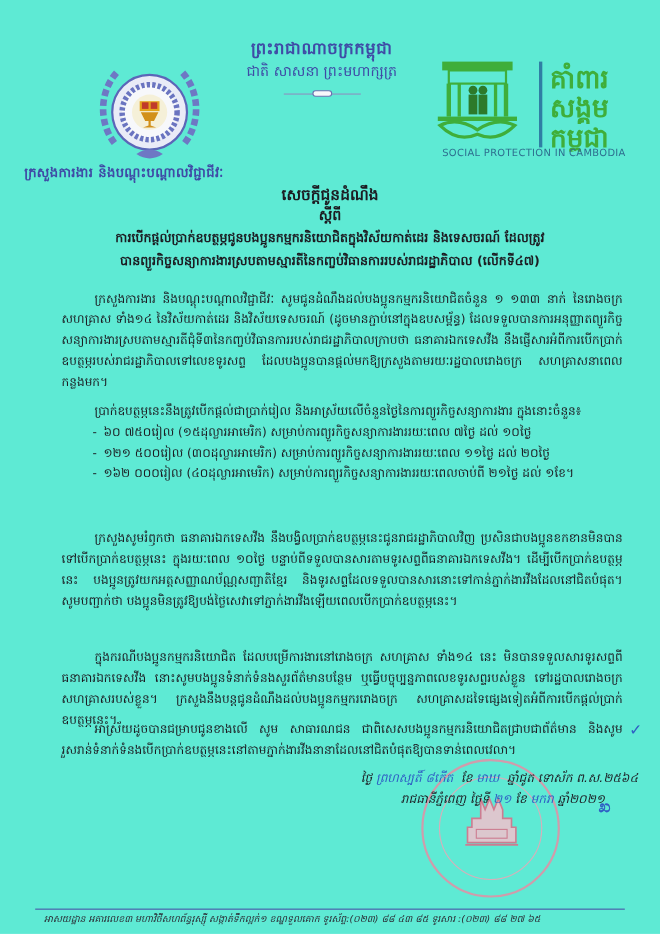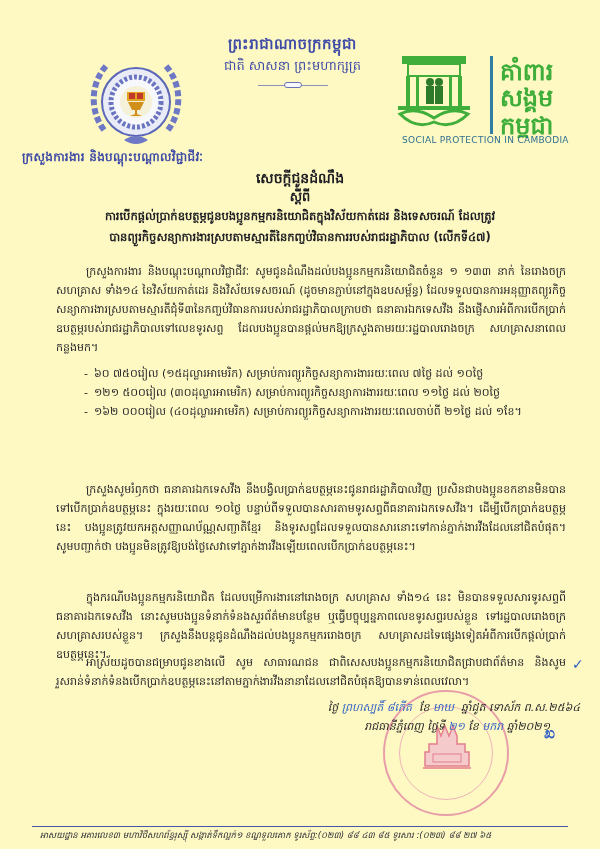--- a/index.html
+++ b/index.html
@@ -1,18 +1,18 @@
 <!DOCTYPE html>
 <html><head>
   <meta charset="utf-8">
   <style>
     * { box-sizing: border-box; margin: 0; padding: 0; }
     html, body { width: 600px; height: 849px; background: #f6f7fa; overflow: hidden; }
     body { font-family: "DejaVu Sans", sans-serif; color: #1c1c22; position: relative; }
-    .page { position: absolute; left: 0; top: 0; width: 600px; height: 849px; background: #fef9c3; }
+    .page { position: absolute; left: 0; top: 0; width: 600px; height: 849px; background: #5eead4; }
 
     
     .left-logo { position: absolute; left: 86px; top: 52px; width: 100px; height: 100px; }
     .kingdom { position: absolute; left: 200px; top: 34px; width: 185px; text-align: center; }
     .kingdom .l1 { font-size: 15px; font-weight: bold; color: #3f4ba6; letter-spacing: 0.5px; line-height: 20px; }
     .kingdom .l2 { font-size: 13px; color: #3f4ba6; line-height: 20px; margin-top: 2px; }
     .kingdom .orn { margin: 6px auto 0; width: 70px; height: 6px; position: relative; }
     .kingdom .orn::before { content: ""; position: absolute; left: 0; right: 0; top: 3px; border-top: 1px solid #8b90bf; }
     .kingdom .orn span { position: absolute; left: 26px; top: 0; width: 18px; height: 6px; background: #f7f8fb; border: 1px solid #6b71b0; border-radius: 3px; }
 
@@ -105,20 +105,21 @@
   <div class="title-block">
     <div class="t1">សេចក្តីជូនដំណឹង</div>
     <div class="t2">ស្តីពី</div>
     <div class="t3">ការបើកផ្តល់ប្រាក់ឧបត្ថម្ភជូនបងប្អូនកម្មករនិយោជិតក្នុងវិស័យកាត់ដេរ និងទេសចរណ៍ ដែលត្រូវ</div>
     <div class="t3">បានព្យួរកិច្ចសន្យាការងារស្របតាមស្មារតីនៃកញ្ចប់វិធានការរបស់រាជរដ្ឋាភិបាល (លើកទី៤៧)</div>
   </div>
 
   <div class="body-text p1 para">ក្រសួងការងារ និងបណ្តុះបណ្តាលវិជ្ជាជីវៈ សូមជូនដំណឹងដល់បងប្អូនកម្មករនិយោជិតចំនួន ១ ១៣៣ នាក់ នៃរោងចក្រ សហគ្រាស ទាំង១៤ នៃវិស័យកាត់ដេរ និងវិស័យទេសចរណ៍ (ដូចមានភ្ជាប់នៅក្នុងឧបសម្ព័ន្ធ) ដែលទទួលបានការអនុញ្ញាតព្យួរកិច្ចសន្យាការងារស្របតាមស្មារតីជុំទី៣នៃកញ្ចប់វិធានការរបស់រាជរដ្ឋាភិបាលក្រាបថា ធនាគារឯកទេសវីង នឹងផ្ញើសារអំពីការបើកប្រាក់ឧបត្ថម្ភរបស់រាជរដ្ឋាភិបាលទៅលេខទូរសព្ទ ដែលបងប្អូនបានផ្តល់មកឱ្យក្រសួងតាមរយៈរដ្ឋបាលរោងចក្រ សហគ្រាសនាពេលកន្លងមក។</div>
 
   <div class="body-text p2">
+    <div class="list-intro">ប្រាក់ឧបត្ថម្ភនេះនឹងត្រូវបើកផ្តល់ជាប្រាក់រៀល និងអាស្រ័យលើចំនួនថ្ងៃនៃការព្យួរកិច្ចសន្យាការងារ ក្នុងនោះចំនួន៖</div>
     <div class="list-item">
       <span class="dash">-</span><span>៦០ ៧៥០រៀល (១៥ដុល្លារអាមេរិក)</span>
       <span>សម្រាប់ការព្យួរកិច្ចសន្យាការងាររយៈពេល ៧ថ្ងៃ ដល់ ១០ថ្ងៃ</span>
     </div>
     <div class="list-item">
       <span class="dash">-</span><span>១២១ ៥០០រៀល (៣០ដុល្លារអាមេរិក)</span>
       <span>សម្រាប់ការព្យួរកិច្ចសន្យាការងាររយៈពេល ១១ថ្ងៃ ដល់ ២០ថ្ងៃ</span>
     </div>
     <div class="list-item">
       <span class="dash">-</span><span>១៦២ ០០០រៀល (៤០ដុល្លារអាមេរិក)</span>

